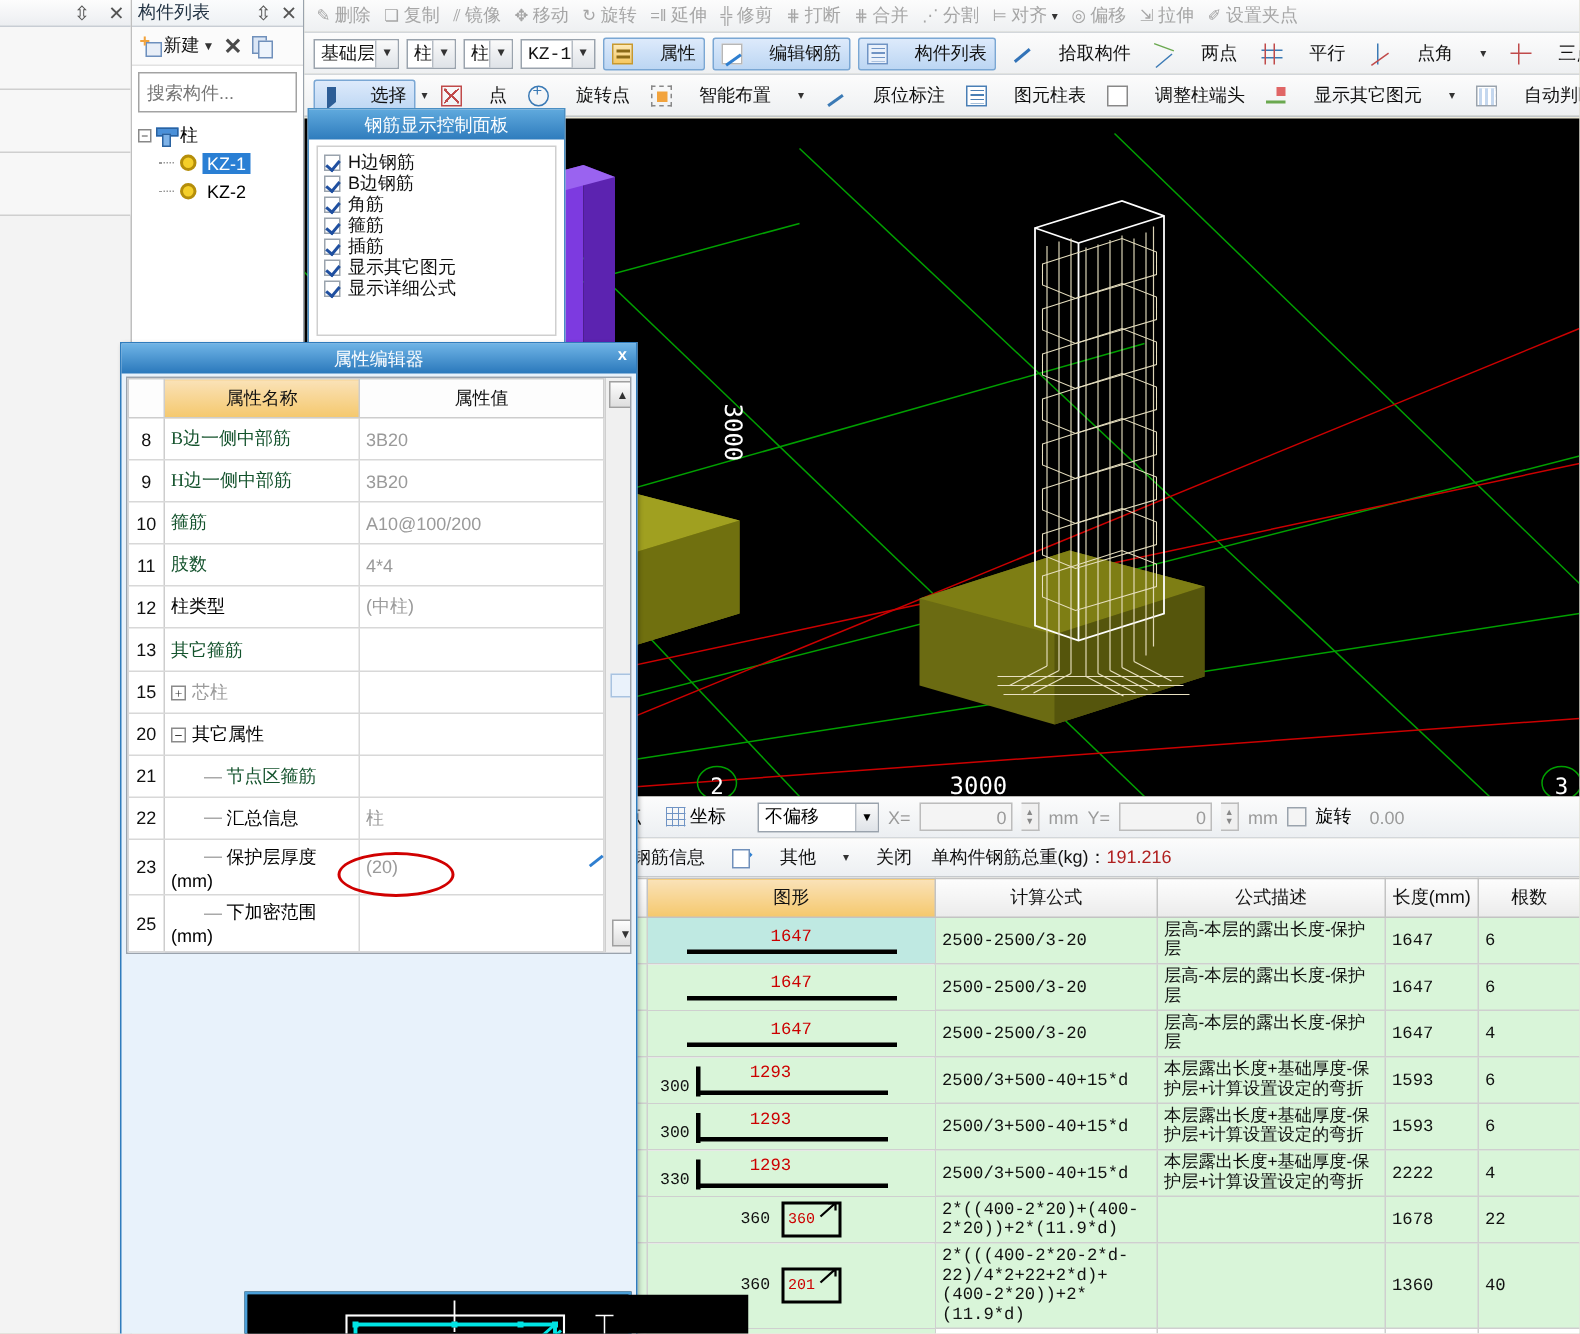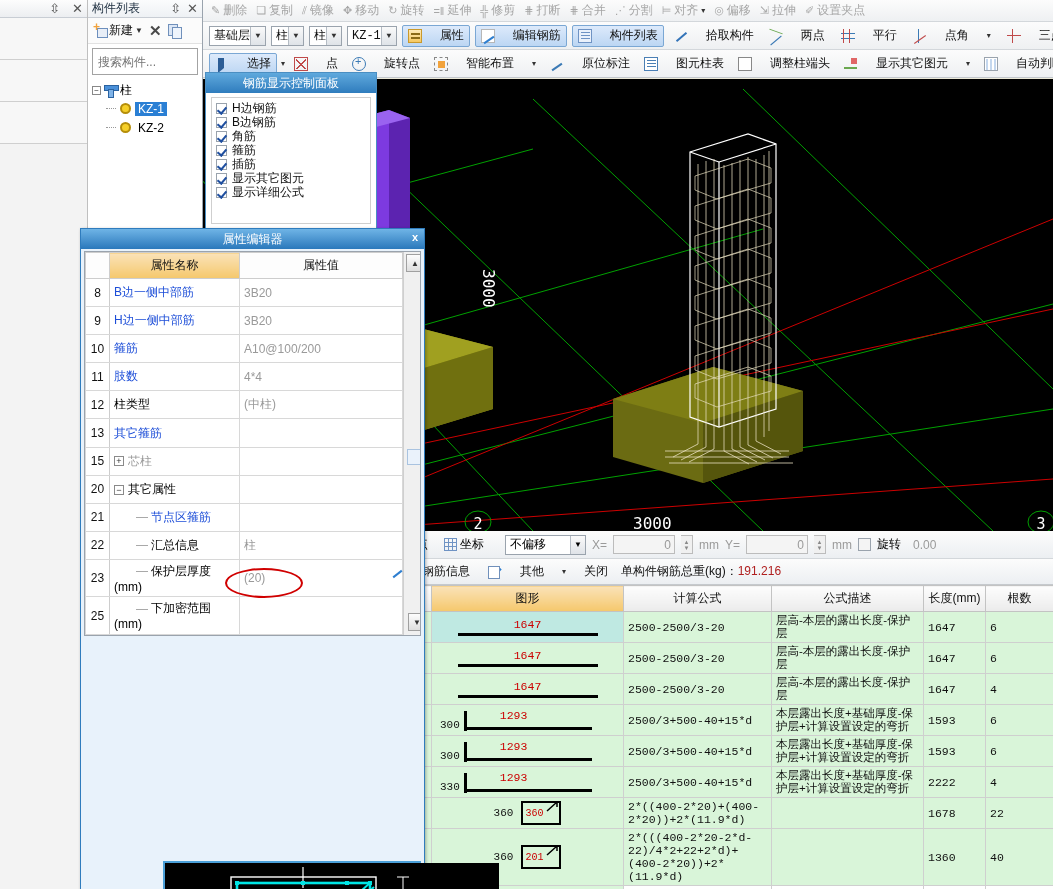--- a/index.html
+++ b/index.html
@@ -227,23 +227,23 @@
      background:#e8f2fb;border:1px solid #2f7cbd;box-shadow:1px 1px 3px rgba(0,0,0,.3);}
   #propdlg .dlg-title{height:20px;background:linear-gradient(#6fb4e6,#2a78bb);
      display:flex;align-items:center;justify-content:center;color:#fff;font-size:12px;position:relative;}
   #propdlg .dlg-x{position:absolute;right:6px;top:2px;color:#fff;font-weight:bold;font-size:11px;cursor:pointer;}
   #propdlg .dlg-body{position:absolute;left:3px;top:22px;right:3px;height:385px;background:#fff;border:1px solid #9aa3ad;overflow:hidden;display:flex;}
   table.pg{border-collapse:collapse;table-layout:fixed;width:317px;font-size:12px;}
   table.pg th{height:26px;border:1px solid #cdcdcd;font-weight:normal;font-size:12px;color:#111;background:#fdfdfd;}
   table.pg th.nm{background:linear-gradient(#fae2b8,#f5c86c);}
   table.pg td{height:24px;border:1px solid #d8d8d8;padding:0 4px;font-size:12px;}
   table.pg td.n{text-align:center;width:24px;background:#fff;color:#111;border-right:1px solid #cdcdcd;}
-  td.link{color:#1d4ed8;}
+  td.link{color:#14532d;font-family:Liberation Serif, serif;}
   td.plain{color:#000;}
-  td.dim{color:#9a9a9a;}
+  td.dim{color:#9a9a9a;font-family:Liberation Serif, serif;}
   td.val{color:#9a9a9a;}
   .ind{display:inline-block;width:22px;}
   .dash{display:inline-block;width:12px;border-top:1px solid #a9a9a9;vertical-align:middle;margin-right:3px;}
   .exp{display:inline-block;width:10px;height:10px;border:1px solid #8a8a8a;text-align:center;
        line-height:8px;font-size:9px;color:#333;background:#fff;margin-right:4px;vertical-align:middle;}
   #pscroll{width:22px;background:#f0f0f0;border-left:1px solid #cfcfcf;position:relative;}
   .sbtn{width:18px;height:18px;margin:2px;border:1px solid #a0a0a0;background:linear-gradient(#fdfdfd,#dedede);
         display:flex;align-items:center;justify-content:center;font-size:8px;color:#333;cursor:pointer;}
   .sthumb{position:absolute;left:3px;top:197px;width:16px;height:16px;border:1px solid #a9c3e0;background:#eaf2fb;}
   .sbot{position:absolute;bottom:2px;left:2px;}

